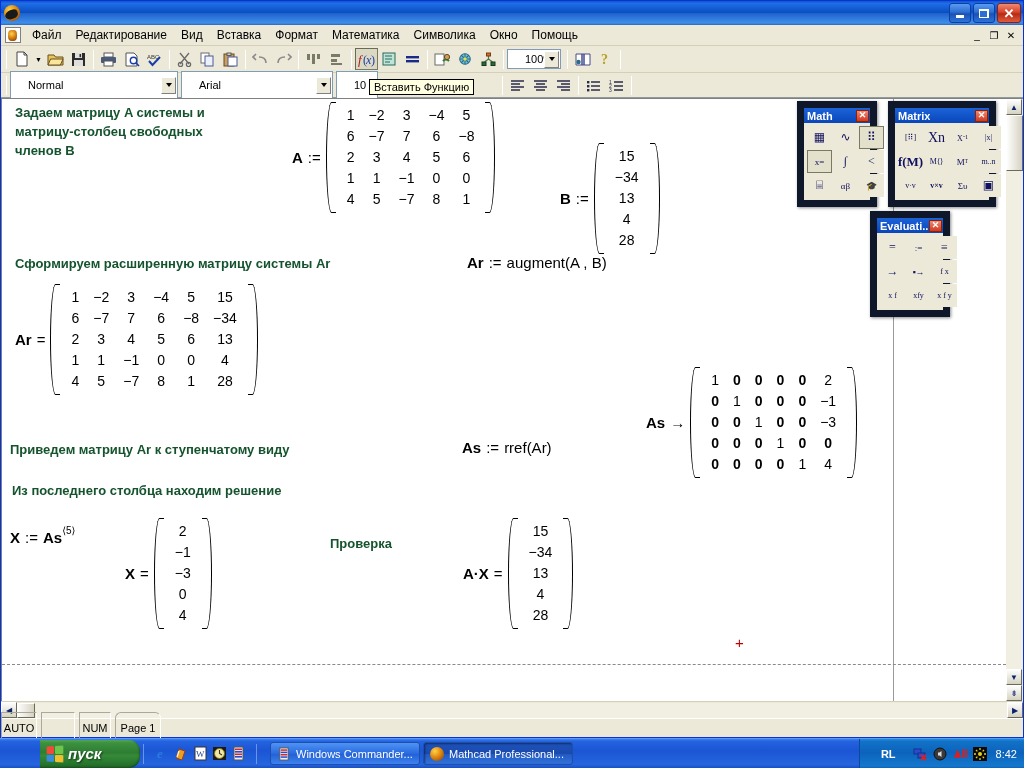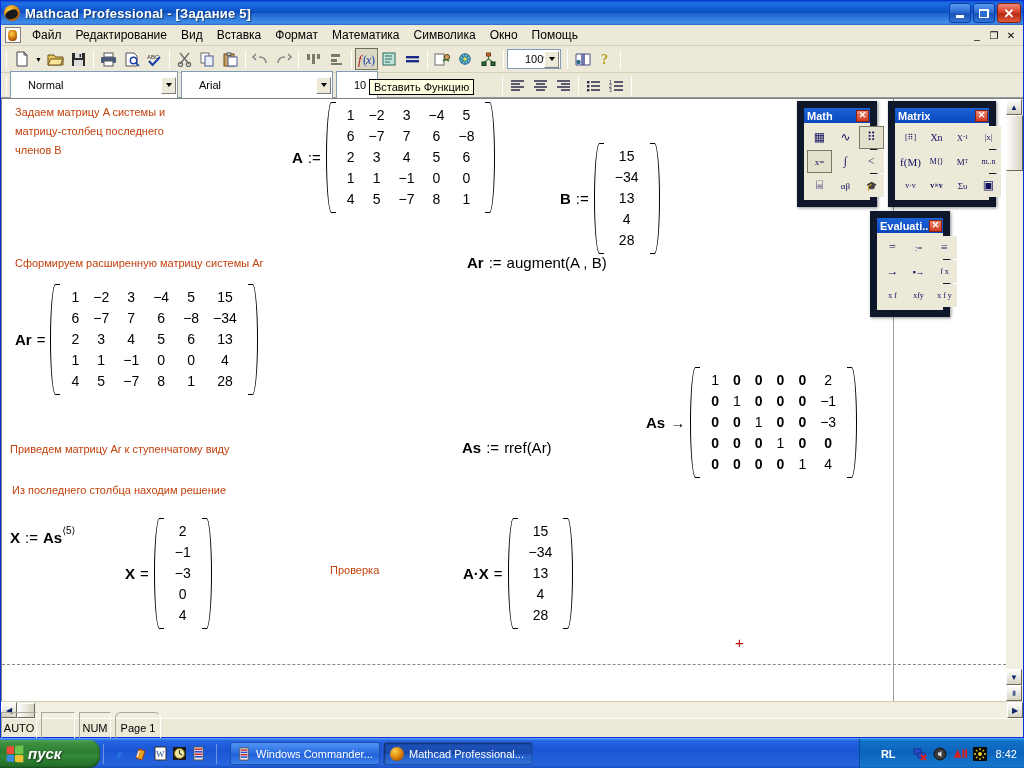--- a/index.html
+++ b/index.html
@@ -147,21 +147,21 @@
   #doc-canvas { position:absolute; left:0; top:0; width:100%; height:100%; }
 
   
   .pb-v { position:absolute; top:0; bottom:0; width:0; border-left:1px solid #9a9a9a; }
   .pb-h { position:absolute; left:0; right:0; height:0; border-top:1px dashed #8a8a8a; }
 
   
   .region { position:absolute; white-space:nowrap; }
   .txt {
     font-family:"Liberation Sans", sans-serif;
-    font-size:11px; font-weight:normal; color:#c2410c; line-height:19px;
+    font-size:13px; font-weight:bold; color:#14532d; line-height:19px;
   }
   .mfunc  { font-family:"Liberation Sans", sans-serif; font-size:15px; }
 
   
   .matrix-box { display:inline-flex; align-items:center; vertical-align:middle; }
   .paren {
     width:10px; align-self:stretch; flex:none;
     border:1.3px solid #000; border-right:none;
     border-radius: 55% 0 0 55% / 50% 0 0 50%;
   }
@@ -251,21 +251,21 @@
     position:absolute; left:0; bottom:0; width:1024px; height:30px;
     background: linear-gradient(to bottom,#3c81f3 0%,#2463e0 8%,#1b55d4 40%,#2565dd 88%,#1a4fc4 100%);
     border-top:1px solid #5a9bf8;
     display:flex; align-items:center; z-index:80;
   }
   #start-button {
     height:28px; min-width:100px; flex:none;
     background: linear-gradient(to bottom,#54a854 0%,#3d9140 10%,#2d7d33 45%,#358a38 55%,#1f6a27 100%);
     border-radius: 0 11px 11px 0;
     display:flex; align-items:center; gap:5px; padding:0 14px 0 6px;
-    cursor:pointer; box-shadow: inset -1px -1px 2px rgba(0,0,0,.3);
+    cursor:pointer; box-shadow: inset -1px -1px 2px rgba(0,0,0,.3); margin-left: 40px;
   }
   #start-button span {
     color:#fff; font-weight:bold; font-size:15px; font-style:italic;
     text-shadow: 1px 1px 2px rgba(0,0,0,.6);
   }
   .flag {
     width:17px; height:16px; flex:none; display:grid;
     grid-template-columns:1fr 1fr; grid-template-rows:1fr 1fr; gap:1px;
     transform: perspective(30px) rotateY(-12deg);
   }
@@ -296,21 +296,20 @@
 
   svg { display:block; }
 </style>
 </head>
 <body>
 
 <div id="app-window">
 
   <div id="title-bar">
     <div id="mathcad-logo"></div>
-    <div class="title-text">Mathcad Professional - [Задание  5]</div>
     <div class="win-btns">
       <div class="win-btn">
           <i class="glyph-min"></i>
         </div>
       <div class="win-btn">
           <i class="glyph-rest"></i>
         </div>
       <div class="win-btn close">
           <span class="glyph-x">✕</span>
         </div>
@@ -566,21 +565,21 @@
 
   <div id="doc-wrap">
     <div id="doc-area">
       <div id="doc-canvas">
 
         <div class="pb-v" style="left:891px;"></div>
         <div class="pb-h" style="top:565px;"></div>
 
         <div class="region txt" style="left:13px; top:4px;">
           <div>Задаем матрицу A системы и</div>
-          <div>матрицу-столбец последнего</div>
+          <div>матрицу-столбец свободных</div>
           <div>членов B</div>
         </div>
 
         <div class="region" style="left:290px; top:3px;">
           <div class="inline-row">
             <span class="eq-label">A</span>
             <span class="eq-op">:=</span>
             <span class="matrix-box">
               <span class="paren"></span>
               <span class="mgrid" id="grid-A" style="grid-template-columns: repeat(5, auto);">
@@ -761,21 +760,21 @@
                   <span class="mcell">−1</span>
                   <span class="mcell">−3</span>
                   <span class="mcell">0</span>
                   <span class="mcell">4</span>
                 </span>
               <span class="paren right"></span>
             </span>
           </div>
         </div>
 
-        <div class="region txt" style="left:328px; top:462px;">Проверка</div>
+        <div class="region txt" style="left:328px; top:435px;">Проверка</div>
 
         <div class="region" style="left:461px; top:419px;">
           <div class="inline-row">
             <span class="eq-label">A·X</span>
             <span class="eq-op">=</span>
             <span class="matrix-box">
               <span class="paren"></span>
               <span class="mgrid" id="grid-AX" style="grid-template-columns: repeat(1, auto);">
                   <span class="mcell">15</span>
                   <span class="mcell">−34</span>
@@ -830,30 +829,30 @@
       <div class="palette" id="pal-matrix" style="left:886px; top:2px; width:108px;">
         <div class="pal-title">
           <span>Matrix</span>
           <div class="pal-close">✕</div>
         </div>
         <div class="pal-grid" id="grid-pal-matrix" style="grid-template-columns:repeat(4,1fr);">
             <div class="pal-btn">
               <span style="font-size: 8px; color: rgb(16, 16, 96);">[⠿]</span>
             </div>
             <div class="pal-btn">
-              <span style="font-size: 10px; color: rgb(16, 16, 96);">Xn</span>
+              <span style="font-size: 14px; color: rgb(16, 16, 96);">Xn</span>
             </div>
             <div class="pal-btn">
               <span style="font-size: 8px; color: rgb(16, 16, 96);">X⁻¹</span>
             </div>
             <div class="pal-btn">
               <span style="font-size: 8px; color: rgb(16, 16, 96);">|x|</span>
             </div>
             <div class="pal-btn">
-              <span style="font-size: 11px; color: rgb(16, 16, 96);">f(M)</span>
+              <span style="font-size: 13px; color: rgb(16, 16, 96); font-weight: bold;">f(M)</span>
             </div>
             <div class="pal-btn">
               <span style="font-size: 8px; color: rgb(16, 16, 96);">M⟨⟩</span>
             </div>
             <div class="pal-btn">
               <span style="font-size: 9px; color: rgb(16, 16, 96);">Mᵀ</span>
             </div>
             <div class="pal-btn">
               <span style="font-size: 8px; color: rgb(16, 16, 96);">m..n</span>
             </div>

